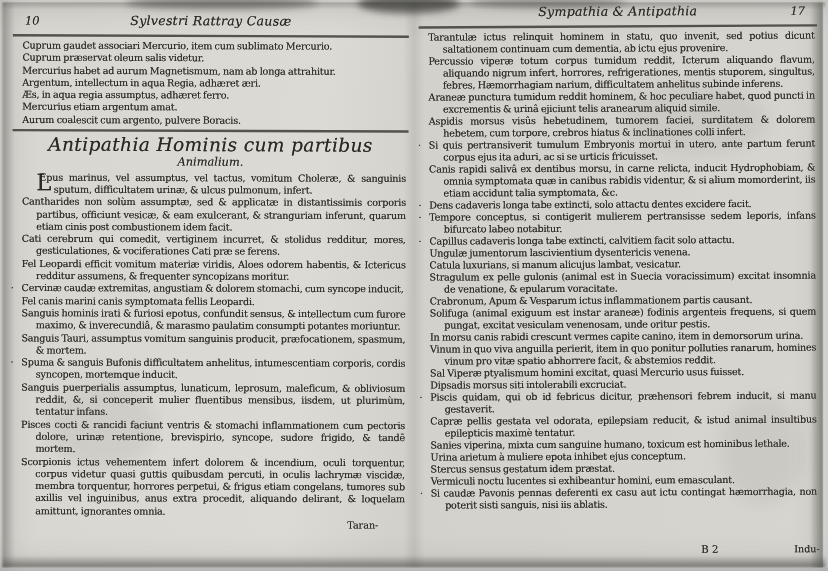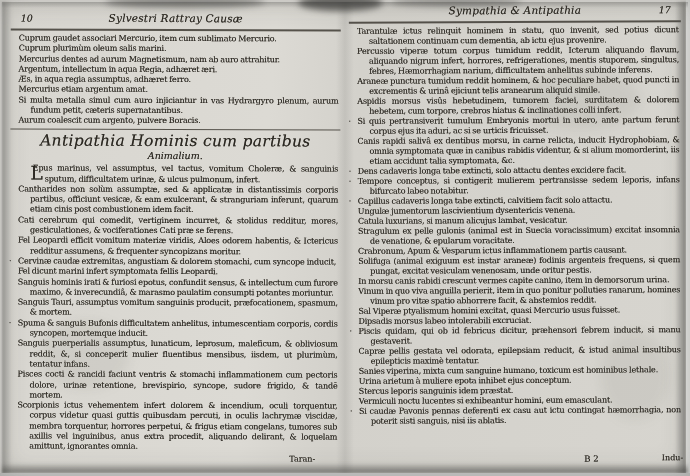--- a/index.html
+++ b/index.html
@@ -64,31 +64,30 @@
     <div class="hdr">
       <span class="pn pn-l">10</span>
       <span class="running">Sylvestri Rattray Causæ</span>
     </div>
     <div class="rule"></div>
 
     <div class="paras">
 
         <p><span>Cuprum gaudet associari Mercurio, item cum sublimato Mercurio.</span></p>
 
-        <p><span>Cuprum plurimùm oleum salis marini.</span></p>
-
-        <p><span>Mercurius dentes ad aurum Magnetismum, nam ab auro attrahitur.</span></p>
+        <p><span>Cuprum præservat oleum salis videtur.</span></p>
+
+        <p><span>Mercurius habet ad aurum Magnetismum, nam ab longa attrahitur.</span></p>
 
         <p><span>Argentum, intellectum in aqua Regia, adhæret æri.</span></p>
 
         <p><span>Æs, in aqua regia assumptus, adhæret ferro.</span></p>
 
         <p><span>Mercurius etiam argentum amat.</span></p>
 
-        <p><span>Si multa metalla simul cum auro injiciantur in vas Hydrargyro plenum, aurum fundum petit, cæteris supernatantibus.</span></p>
 
         <p><span>Aurum coalescit cum argento, pulvere Boracis.</span></p>
       </div>
 
     <div class="rule thin"></div>
     <div class="sect">
       <div class="h1">Antipathia Hominis cum partibus</div>
       <div class="h2">Animalium.</div>
     </div>
 
@@ -97,21 +96,21 @@
         <p><span class="dropcap">L</span><span>Epus marinus, vel assumptus, vel tactus, vomitum Choleræ, &amp; sanguinis sputum, difficultatem urinæ, &amp; ulcus pulmonum, infert.</span></p>
 
         <p><span>Cantharides non solùm assumptæ, sed &amp; applicatæ in distantissimis corporis partibus, officiunt vesicæ, &amp; eam exulcerant, &amp; stranguriam inferunt, quarum etiam cinis post combustionem idem facit.</span></p>
 
         <p><span>Cati cerebrum qui comedit, vertiginem incurret, &amp; stolidus redditur, mores, gesticulationes, &amp; vociferationes Cati præ se ferens.</span></p>
 
         <p><span>Fel Leopardi efficit vomitum materiæ viridis, Aloes odorem habentis, &amp; Ictericus redditur assumens, &amp; frequenter syncopizans moritur.</span></p>
 
         <p><span class="pmark">·</span><span>Cervinæ caudæ extremitas, angustiam &amp; dolorem stomachi, cum syncope inducit,</span></p>
 
-        <p><span>Fel dicunt marini infert symptomata fellis Leopardi.</span></p>
+        <p><span>Fel canis marini canis symptomata fellis Leopardi.</span></p>
 
         <p><span>Sanguis hominis irati &amp; furiosi epotus, confundit sensus, &amp; intellectum cum furore maximo, &amp; inverecundiâ, &amp; marasmo paulatim consumpti potantes moriuntur.</span></p>
 
         <p><span>Sanguis Tauri, assumptus vomitum sanguinis producit, præfocationem, spasmum, &amp; mortem.</span></p>
 
         <p><span class="pmark">·</span><span>Spuma &amp; sanguis Bufonis difficultatem anhelitus, intumescentiam corporis, cordis syncopen, mortemque inducit.</span></p>
 
         <p><span>Sanguis puerperialis assumptus, lunaticum, leprosum, maleficum, &amp; obliviosum reddit, &amp;, si conceperit mulier fluentibus mensibus, iisdem, ut plurimùm, tentatur infans.</span></p>
 
         <p><span>Pisces cocti &amp; rancidi faciunt ventris &amp; stomachi inflammationem cum pectoris dolore, urinæ retentione, brevispirio, syncope, sudore frigido, &amp; tandē mortem.</span></p>
@@ -158,31 +157,31 @@
         <p><span>Crabronum, Apum &amp; Vesparum ictus inflammationem partis causant.</span></p>
 
         <p><span>Solifuga (animal exiguum est instar araneæ) fodinis argenteis frequens, si quem pungat, excitat vesiculam venenosam, unde oritur pestis.</span></p>
 
         <p><span>In morsu canis rabidi crescunt vermes capite canino, item in demorsorum urina.</span></p>
 
         <p><span>Vinum in quo viva anguilla perierit, item in quo ponitur polluties ranarum, homines vinum pro vitæ spatio abhorrere facit, &amp; abstemios reddit.</span></p>
 
         <p><span>Sal Viperæ ptyalismum homini excitat, quasi Mercurio usus fuisset.</span></p>
 
-        <p><span>Dipsadis morsus labeo intolerabili excruciat.</span></p>
+        <p><span>Dipsadis morsus siti intolerabili excruciat.</span></p>
 
         <p><span class="pmark">·</span><span>Piscis quidam, qui ob id febricus dicitur, præhensori febrem inducit, si manu gestaverit.</span></p>
 
         <p><span>Capræ pellis gestata vel odorata, epilepsiam reducit, &amp; istud animal insultibus epilepticis maximè tentatur.</span></p>
 
         <p><span>Sanies viperina, mixta cum sanguine humano, toxicum est hominibus lethale.</span></p>
 
         <p><span>Urina arietum à muliere epota inhibet ejus conceptum.</span></p>
 
-        <p><span>Stercus leporis sanguinis idem præstat.</span></p>
+        <p><span>Stercus sensus gestatum idem præstat.</span></p>
 
         <p><span>Vermiculi noctu lucentes si exhibeantur homini, eum emasculant.</span></p>
 
         <p><span class="pmark">·</span><span>Si caudæ Pavonis pennas deferenti ex casu aut ictu contingat hæmorrhagia, non poterit sisti sanguis, nisi iis ablatis.</span></p>
       </div>
 
     <div class="foot-r">
       <span class="sig">B 2</span>
       <span class="catch">Indu-</span>
     </div>

